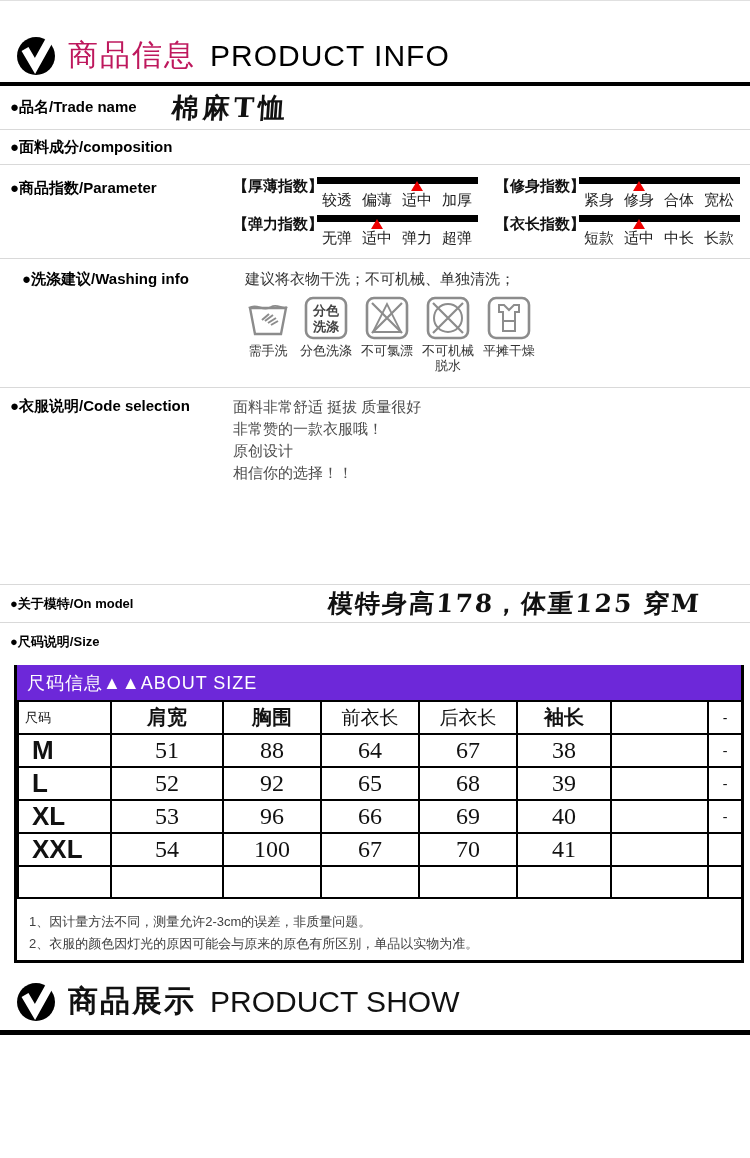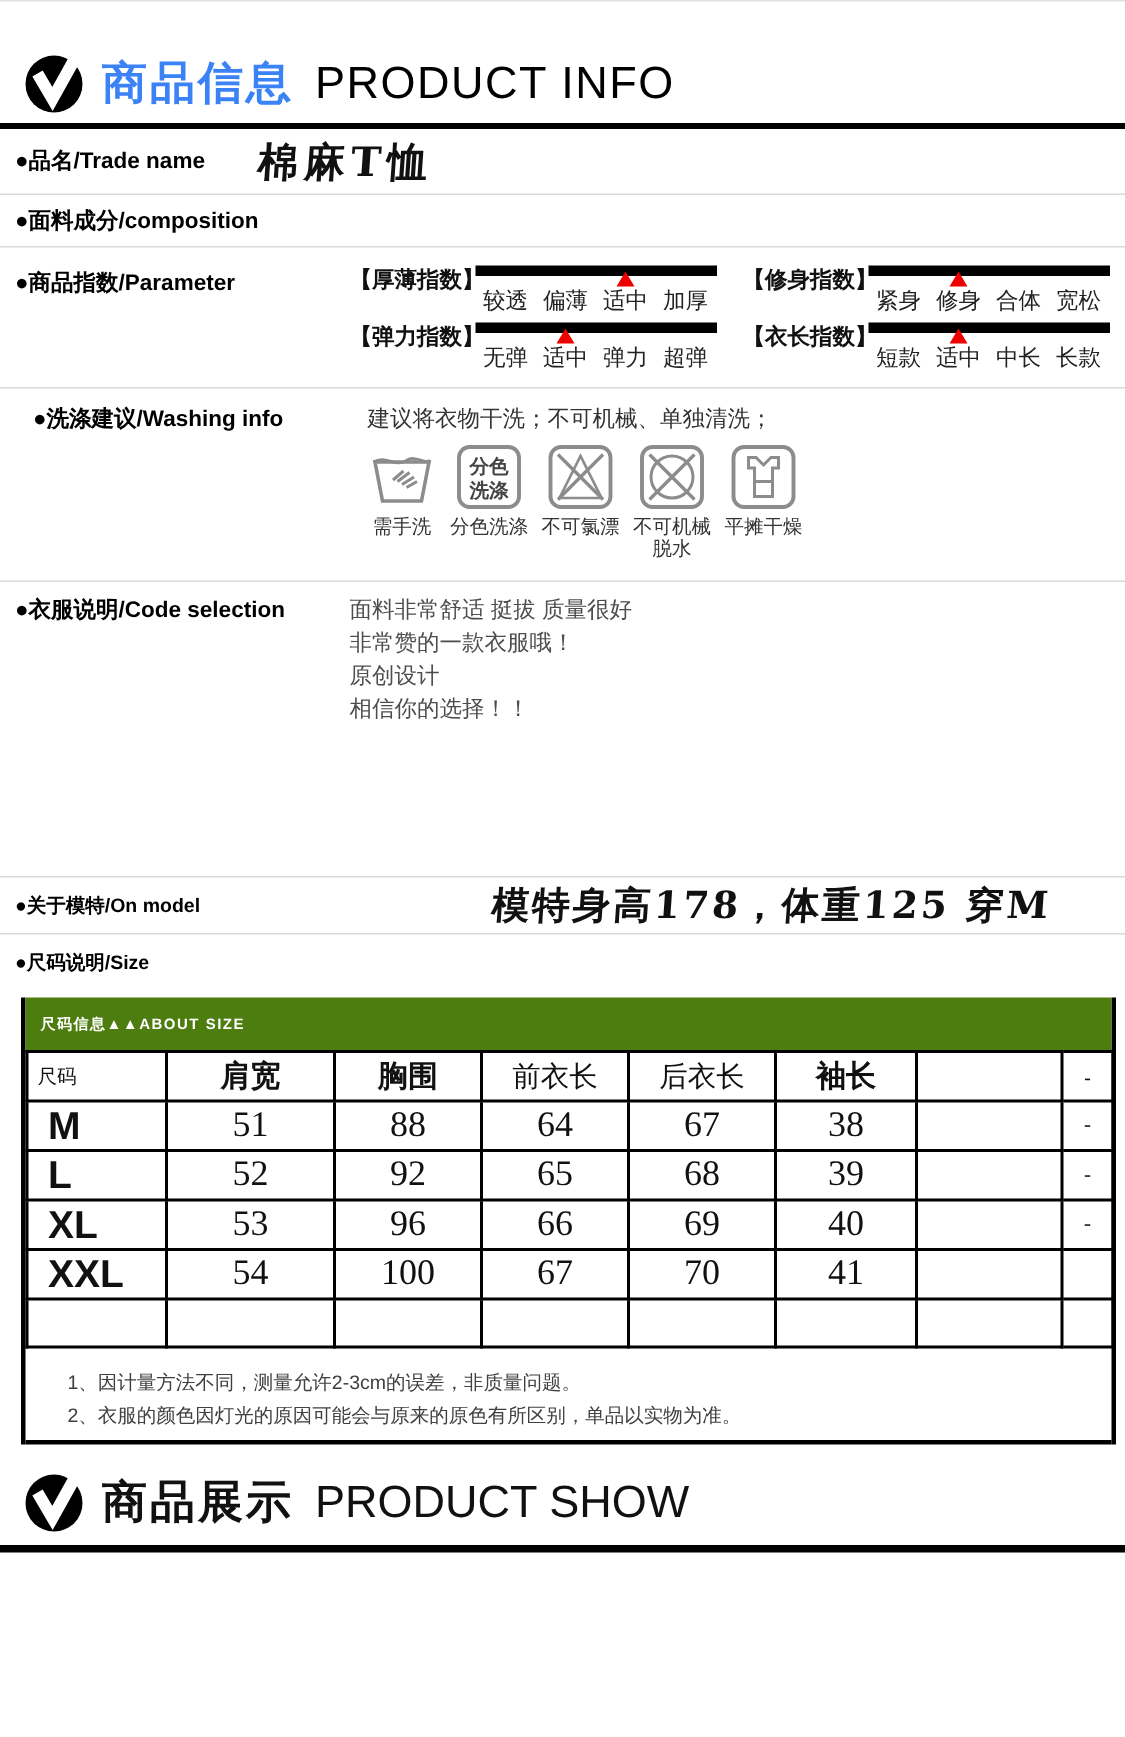--- a/index.html
+++ b/index.html
@@ -6,21 +6,21 @@
   html,body { background:#fff; }
   body {
     width:750px; height:1158px; margin:0 auto; position:relative;
     font-family:"Liberation Sans","DejaVu Sans",sans-serif; color:#111; overflow:hidden;
   }
   .topline { height:1px; background:#e0e0e0; }
 
   
   .banner { display:flex; align-items:center; padding:34px 0 6px 16px; border-bottom:4px solid #000; }
   .banner .logo { width:40px; height:40px; flex:0 0 40px; }
-  .banner .t-cn { font-size:30px; font-weight:bold; letter-spacing:2px; margin-left:12px; color:#3b82f6; }
+  .banner .t-cn { font-size:30px; font-weight:normal; letter-spacing:2px; margin-left:12px; color:#be185d; }
   .banner .t-en { font-size:30px; font-weight:normal; letter-spacing:1px; margin-left:14px; color:#000; }
 
   
   .row { display:flex; align-items:flex-start; border-bottom:1px solid #d9d9d9; }
   .row .lbl { font-size:15px; font-weight:bold; color:#000; padding-left:10px; white-space:nowrap; }
   .r-trade { height:44px; align-items:center; }
   .trade-value { font-family:"DejaVu Serif","Liberation Serif",serif; font-weight:bold; font-size:27px;
                  margin-left:35px; letter-spacing:4px; transform:skewX(-4deg); }
   .r-comp { height:35px; align-items:center; }
 
@@ -55,39 +55,39 @@
   
   .r-model { height:38px; align-items:center; }
   .r-model .lbl { font-size:13px; }
   .model-value { font-family:"DejaVu Serif","Liberation Serif",serif; font-weight:bold; font-size:25px;
                  margin-left:195px; letter-spacing:2px; transform:skewX(-4deg); white-space:nowrap; }
   .r-size { height:37px; align-items:center; border-bottom:none; }
   .r-size .lbl { font-size:13px; }
 
   
   .tablewrap { width:730px; margin:5px 0 0 14px; border-left:3px solid #000; border-right:3px solid #000; }
-  .blackbar { background:#4d7c0f; color:#fff; font-size:10px; font-weight:bold; letter-spacing:1px;
+  .blackbar { background:#6d28d9; color:#fff; font-size:18px; font-weight:normal; letter-spacing:1px;
               height:35px; display:flex; align-items:center; padding-left:10px; }
   .blackbar.second { height:33px; }
   table.size { border-collapse:collapse; width:100%; table-layout:fixed; }
   table.size td { border:2px solid #000; text-align:center; overflow:hidden; }
   table.size col.c0{width:93px} table.size col.c1{width:112px} table.size col.c2{width:98px}
   table.size col.c3{width:98px} table.size col.c4{width:98px} table.size col.c5{width:94px}
   table.size col.c6{width:97px} table.size col.c7{width:34px}
   tr.head td { height:33px; }
   tr.head td:first-child { font-size:13px; font-weight:normal; text-align:left; padding-left:6px; }
   tr.head td:nth-child(2), tr.head td:nth-child(3), tr.head td:nth-child(6) { font-size:20px; font-weight:bold; }
   tr.head td:nth-child(4), tr.head td:nth-child(5) { font-size:19px; font-weight:normal; }
   tr.head td:last-child, tr.body td:last-child { font-size:14px; }
   tr.body td { height:31px; font-family:"Liberation Serif","DejaVu Serif",serif; font-size:24px; }
   tr.body td:first-child { font-family:"Liberation Sans",sans-serif; font-weight:bold; font-size:26px;
                            text-align:left; padding-left:13px; }
   tr.body.emptyrow td { height:32px; }
 
-  .notesbox { border-bottom:3px solid #000; padding:12px 0 10px 28px; height:64px; }
+  .notesbox { border-bottom:3px solid #000; padding:12px 0 10px 12px; height:64px; }
   .notesbox div { font-size:13px; color:#404040; line-height:22px; }
 
   
   .footer { display:flex; align-items:center; padding:18px 0 8px 16px; border-bottom:5px solid #000; margin-top:0; }
   .footer .logo { width:40px; height:40px; flex:0 0 40px; }
   .footer .t-cn { font-size:30px; font-weight:bold; letter-spacing:2px; margin-left:12px; }
   .footer .t-en { font-size:30px; margin-left:14px; }
 </style>
 </head>
 <body>

